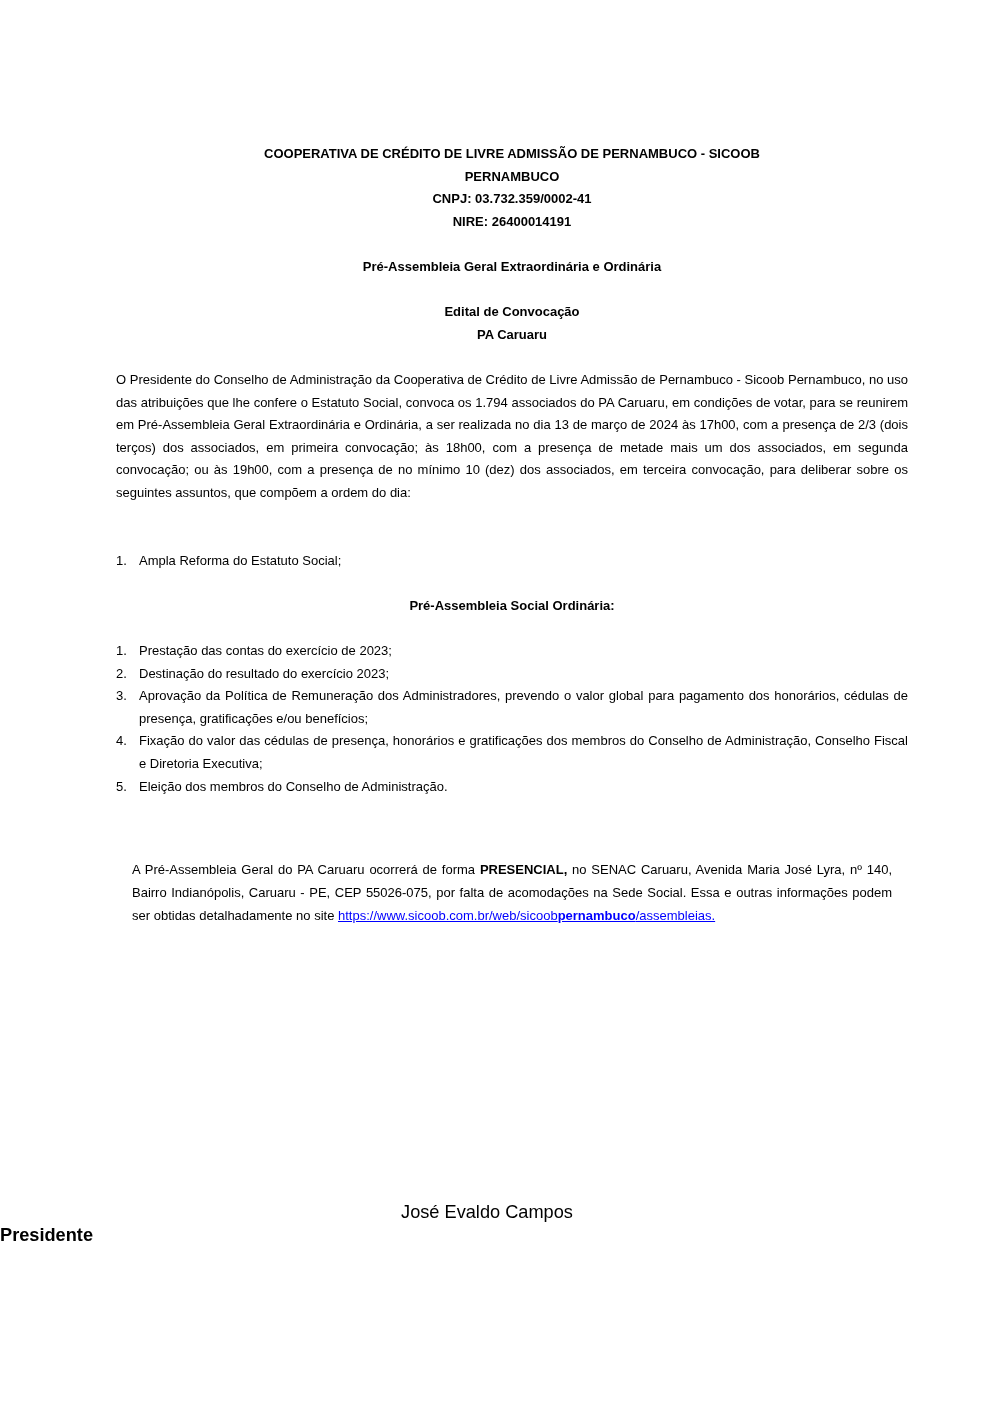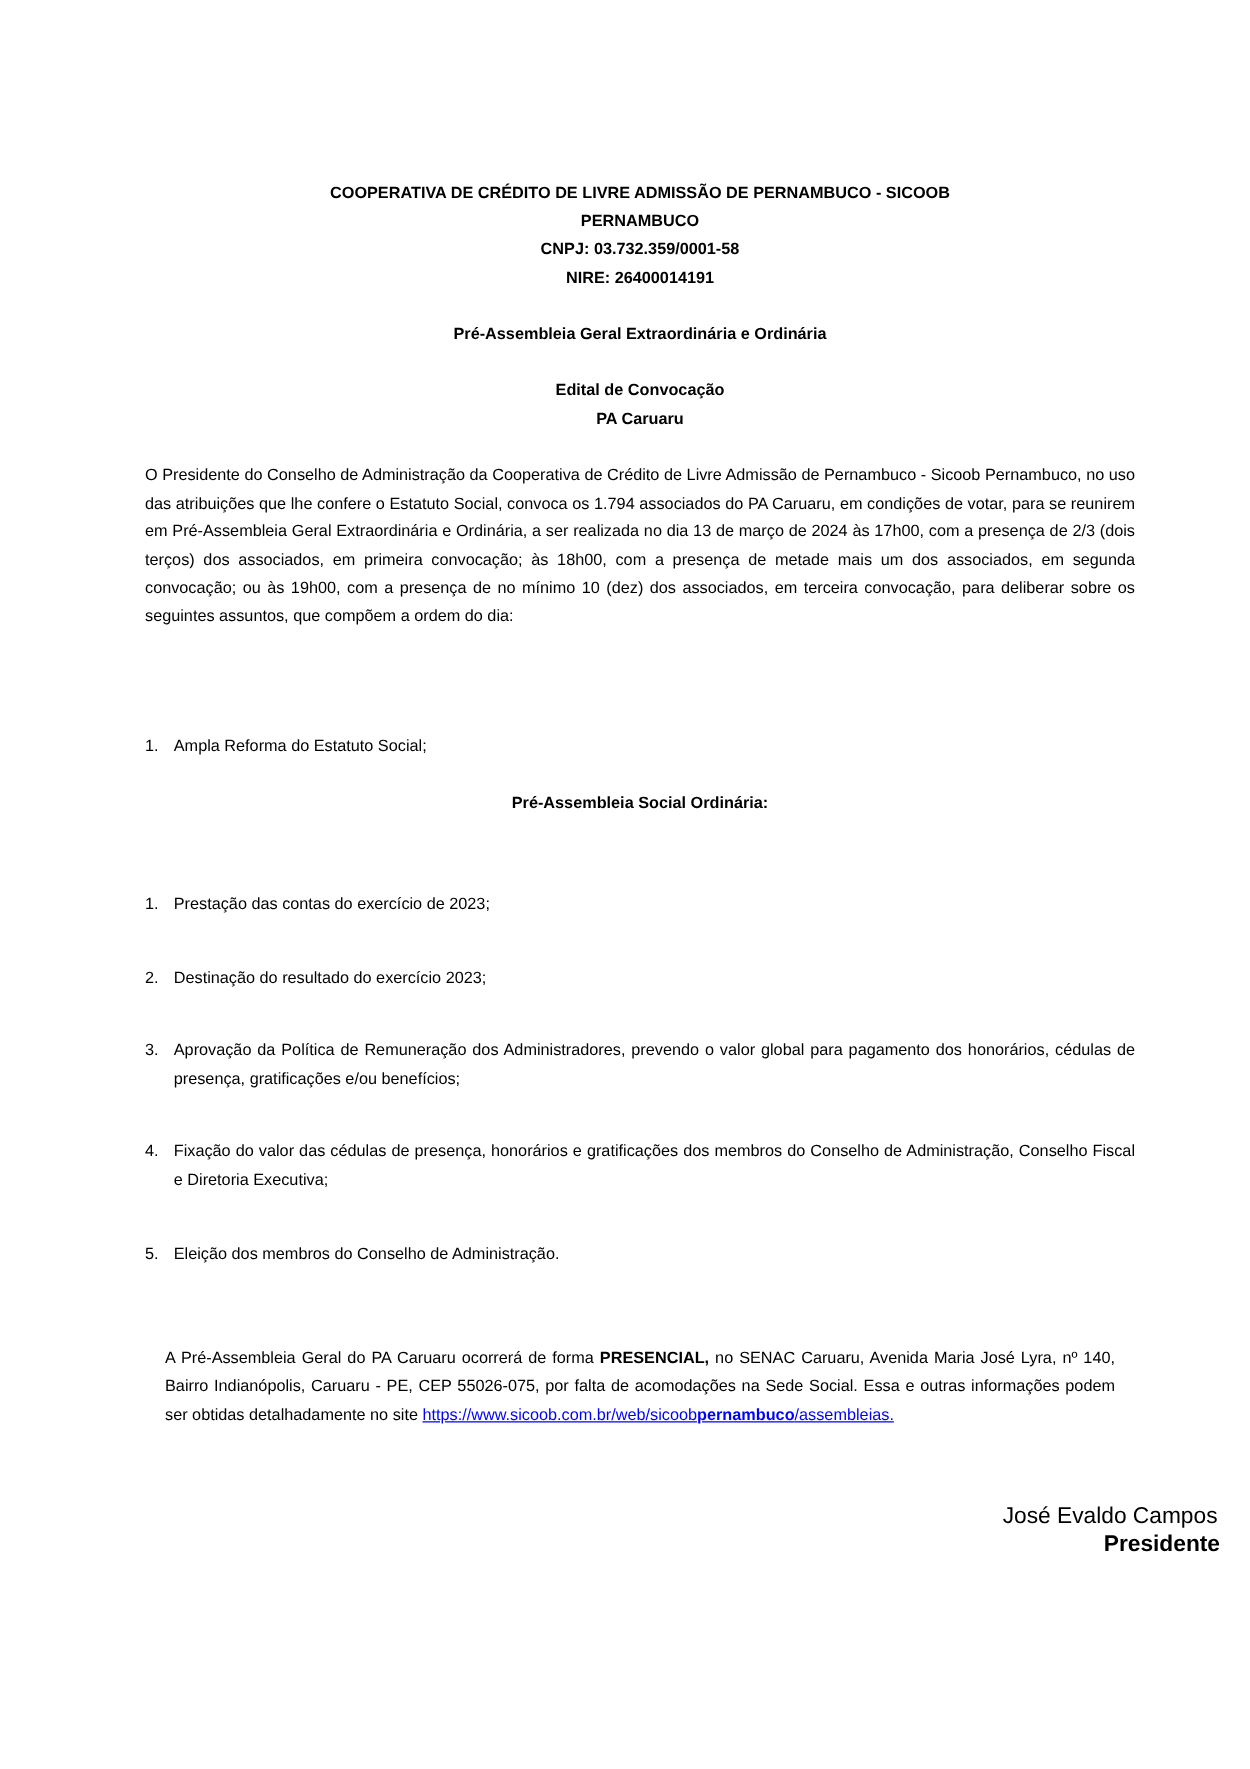--- a/index.html
+++ b/index.html
@@ -43,21 +43,20 @@
       padding-left: 23px;
     }
     .list li .num {
       position: absolute;
       left: 0;
       top: 0;
     }
     .list li .txt {
       display: block;
       text-align: justify;
-      margin-top: 36px;
     }
     a.link {
       color: #0000ff;
       text-decoration: underline;
     }
     .right {
       text-align: right;
     }
     .signature {
       position: absolute;
@@ -67,21 +66,21 @@
     }
   </style>
 </head>
 <body>
 
 <div class="page">
 
   <div class="header">
     <div>COOPERATIVA DE CRÉDITO DE LIVRE ADMISSÃO DE PERNAMBUCO - SICOOB</div>
     <div>PERNAMBUCO</div>
-    <div>CNPJ: 03.732.359/0001-58</div>
+    <div>CNPJ: 03.732.359/0002-41</div>
     <div>NIRE: 26400014191</div>
   </div>
 
   <div class="gap1"></div>
 
   <div class="center bold">Pré-Assembleia Geral Extraordinária e Ordinária</div>
 
   <div class="gap1"></div>
 
   <div class="center bold">Edital de Convocação</div>
@@ -140,15 +139,15 @@
     <a class="link" href="#"><span>https://www.sicoob.com.br/web/sicoob</span><span class="bold">pernambuco</span><span>/assembleias.</span></a>
   </p>
 
   <div class="gap1"></div>
   <div class="gap1"></div>
 
 
 </div>
 
 <div class="signature" style="top:1201px; font-size:18.2px; line-height:23px;">
-  <div style="width:1000px; text-align:right; padding-right:26px; box-sizing:border-box;">José Evaldo Campos</div>
-  <div style="width:1000px; text-align:right; font-weight:bold; padding-right:24px; box-sizing:border-box;">Presidente</div>
+  <div style="width:1000px; text-align:center; padding-right:26px; box-sizing:border-box;">José Evaldo Campos</div>
+  <div style="width:1000px; text-align:left; font-weight:bold; padding-right:24px; box-sizing:border-box;">Presidente</div>
 </div>
 
 </body></html>

